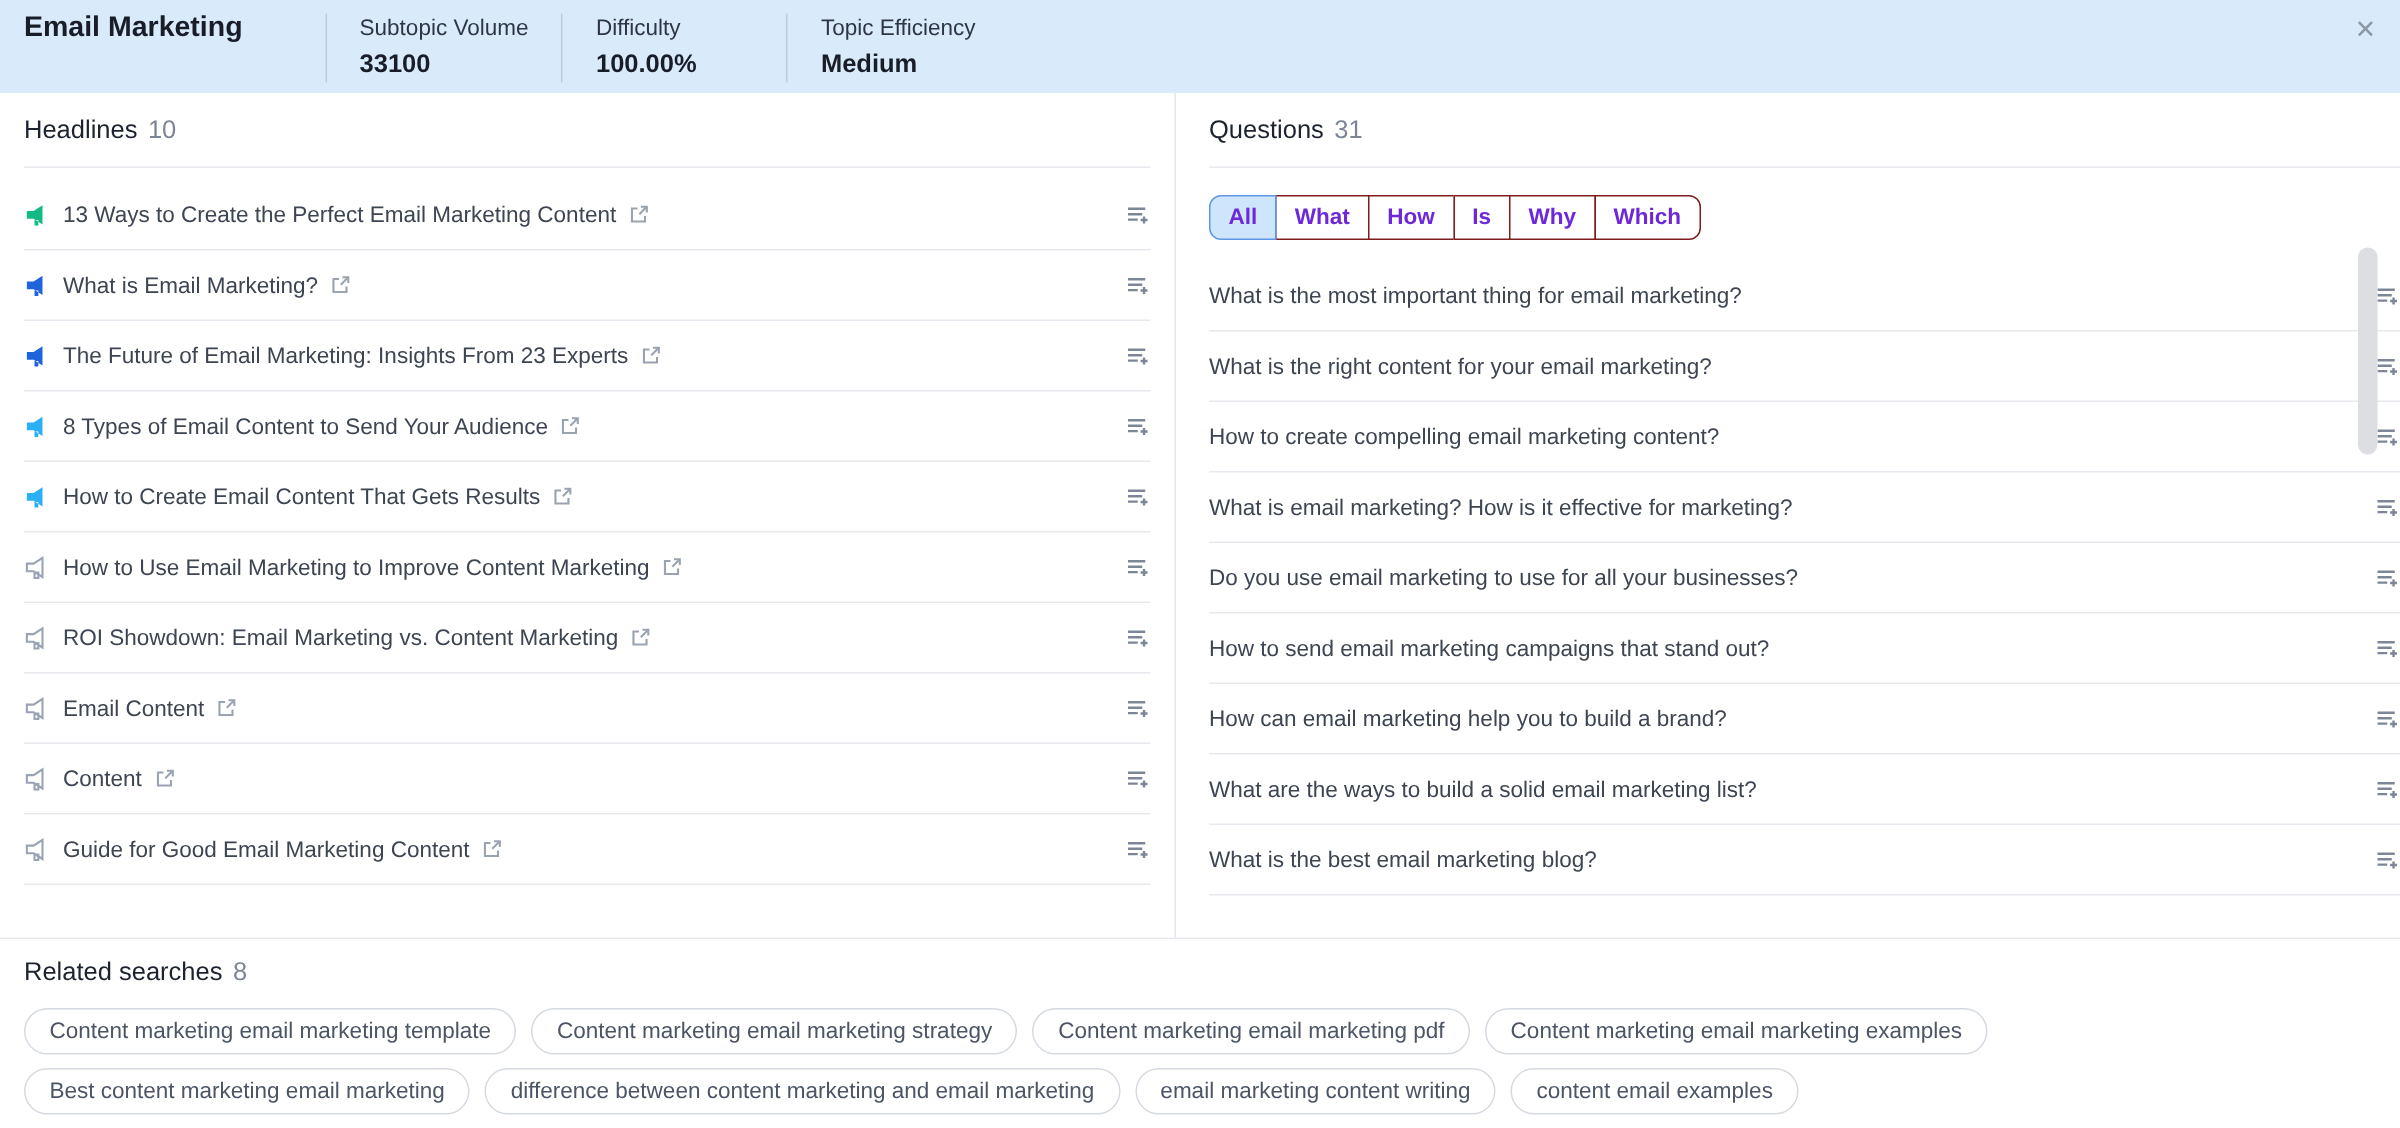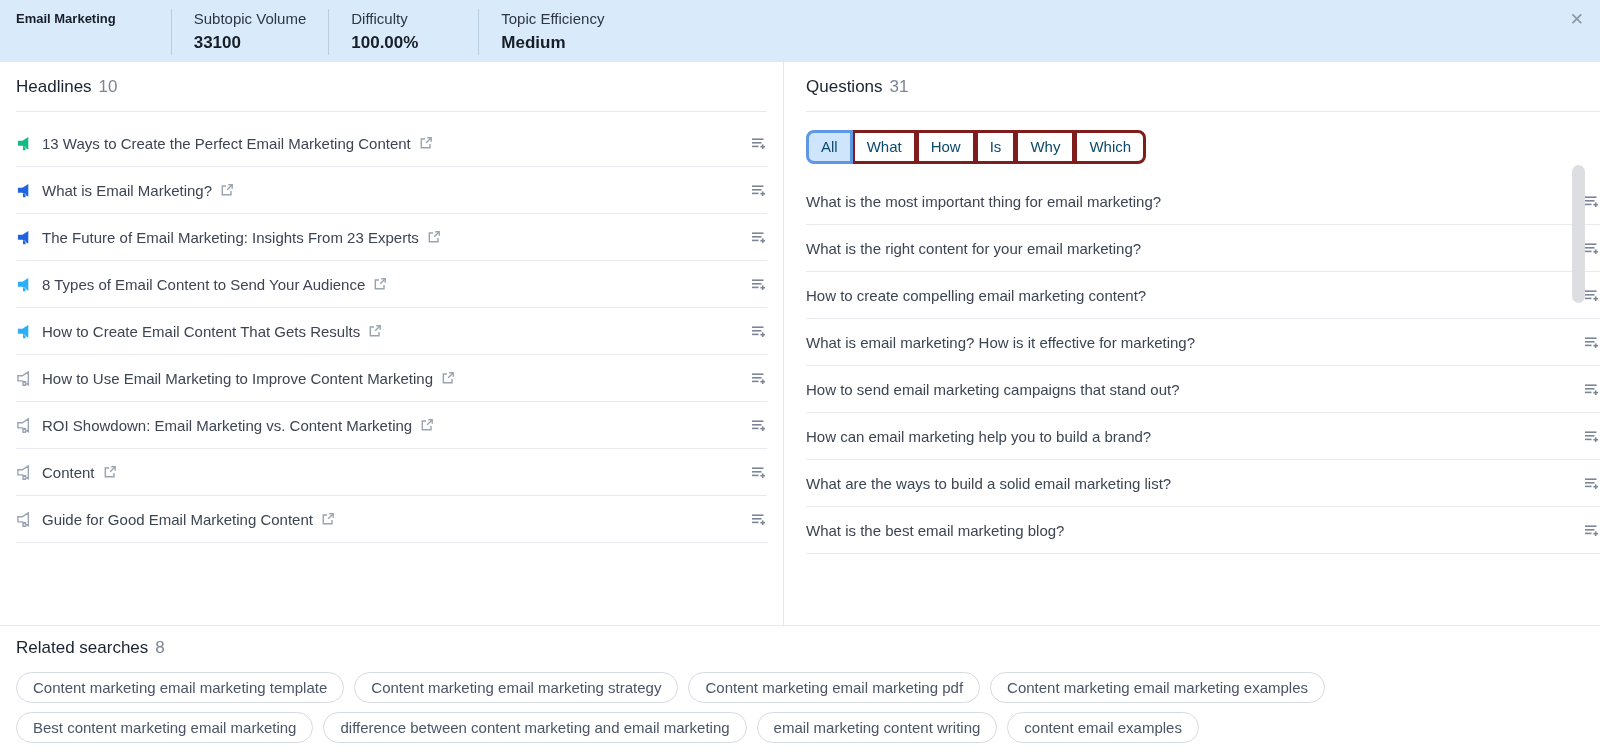--- a/index.html
+++ b/index.html
@@ -6,21 +6,21 @@
   html,body { width:1600px; height:752px; overflow:hidden; }
   body {
     font-family:"Liberation Sans","DejaVu Sans",sans-serif;
     background:#ffffff; color:#3d4452; font-size:15px;
   }
   
   .topbar {
     position:relative; height:62px; background:#d9ebfb;
     display:flex; align-items:flex-start; padding:9px 16px 0 16px;
   }
-  .topic-title { font-size:13px; font-weight:700; color:#181d28; line-height:20px; padding-right:28px; }
+  .topic-title { font-size:19px; font-weight:700; color:#181d28; line-height:20px; padding-right:28px; }
   .stats { display:flex;margin-left:27px; }
   .stat { padding:0 22px; border-left:1px solid #b9cde0; min-width:150px; }
   .stat-label { font-size:15px; color:#2e3644; line-height:20px; }
   .stat-value { font-size:17px; font-weight:700; color:#181d28; line-height:24px; margin-top:2px; }
   .close-btn {
     position:absolute; right:14px; top:8px; border:none; background:transparent;
     font-size:17px; color:#8e97a4; cursor:pointer; line-height:20px; padding:2px;
   }
   
   .main { display:flex; height:563px; position:relative; }
@@ -40,22 +40,22 @@
   .row-text { font-size:15px; color:#3d4452; text-decoration:none; white-space:nowrap; }
   .megaphone { width:17px; height:17px; margin-right:9px; display:inline-flex; flex:0 0 auto; }
   .megaphone svg { width:17px; height:17px; }
   .megaphone svg path { fill:var(--mcolor,#9aa3b3); }
   .megaphone.outline svg path { fill:none; stroke:var(--mcolor,#9aa3b3); stroke-width:1.3; }
   .extlink { margin-left:8px; display:inline-flex; flex:0 0 auto; cursor:pointer; }
   .addlist { margin-left:auto; display:inline-flex; flex:0 0 auto; cursor:pointer; }
   
   .filters { display:flex; margin:18px 0 14px 0; }
   .filter {
-    font-family:inherit; font-size:15px; color:#0c4a6e; background:#ffffff;
-    border:3px solid #7f1d1d; padding:5px 12px; margin-left:-1px; cursor:pointer; line-height:18px;
+    font-family:inherit; font-size:15px; color:#6d28d9; background:#ffffff;
+    border:1px solid #7f1d1d; padding:5px 12px; margin-left:-1px; cursor:pointer; line-height:18px;font-weight:bold;
   }
   .filter:first-child { border-radius:8px 0 0 8px; margin-left:0; }
   .filter:last-child { border-radius:0 8px 8px 0;text-align:right; }
   .filter.selected { background:#cfe5fc; border-color:#5e97e4; position:relative; z-index:1; }
   
   .scroll-thumb {
     position:absolute; right:15px; top:103px; width:13px; height:138px;
     background:#dcdee2; border-radius:7px;
   }
   
@@ -266,20 +266,44 @@
       <svg width="17" height="17" viewBox="0 0 17 17" fill="none" stroke="#7d8697" stroke-width="1.6">
         <path d="M2 4.2 H13.5"></path>
               <path d="M2 7.8 H11.5"></path>
               <path d="M2 11.4 H8.5"></path>
         <path d="M12.7 9.4 V14"></path>
               <path d="M10.4 11.7 H15"></path>
       </svg>
     </span>
   </div>
 
+  <div class="row">
+    <span class="megaphone outline" style="--mcolor: #9aa3b3;">
+      <svg viewBox="0 0 16 16">
+              <path d="M11.6 1.8 L6 5.4 H1.8 V10.2 H6 L11.6 13.8 Z M6.6 11 H9 V14.4 H6.6 Z"></path>
+            </svg>
+    </span>
+    <a class="row-text" href="#">Email Content</a>
+    <span class="extlink">
+      <svg width="14" height="14" viewBox="0 0 14 14" fill="none" stroke="#9aa3b0" stroke-width="1.4">
+        <path d="M11 8 V11.7 H2.3 V3 H6"></path>
+              <path d="M8.3 1.8 H12.2 V5.7"></path>
+              <path d="M12 2 L7.2 6.8"></path>
+      </svg>
+    </span>
+    <span class="addlist">
+      <svg width="17" height="17" viewBox="0 0 17 17" fill="none" stroke="#7d8697" stroke-width="1.6">
+        <path d="M2 4.2 H13.5"></path>
+              <path d="M2 7.8 H11.5"></path>
+              <path d="M2 11.4 H8.5"></path>
+        <path d="M12.7 9.4 V14"></path>
+              <path d="M10.4 11.7 H15"></path>
+      </svg>
+    </span>
+  </div>
 
   <div class="row">
     <span class="megaphone outline" style="--mcolor: #9aa3b3;">
       <svg viewBox="0 0 16 16">
               <path d="M11.6 1.8 L6 5.4 H1.8 V10.2 H6 L11.6 13.8 Z M6.6 11 H9 V14.4 H6.6 Z"></path>
             </svg>
     </span>
     <a class="row-text" href="#">Content</a>
     <span class="extlink">
       <svg width="14" height="14" viewBox="0 0 14 14" fill="none" stroke="#9aa3b0" stroke-width="1.4">
@@ -392,20 +416,32 @@
       <svg width="17" height="17" viewBox="0 0 17 17" fill="none" stroke="#7d8697" stroke-width="1.6">
         <path d="M2 4.2 H13.5"></path>
               <path d="M2 7.8 H11.5"></path>
               <path d="M2 11.4 H8.5"></path>
         <path d="M12.7 9.4 V14"></path>
               <path d="M10.4 11.7 H15"></path>
       </svg>
     </span>
   </div>
 
+  <div class="row">
+    <span class="row-text">Do you use email marketing to use for all your businesses?</span>
+    <span class="addlist">
+      <svg width="17" height="17" viewBox="0 0 17 17" fill="none" stroke="#7d8697" stroke-width="1.6">
+        <path d="M2 4.2 H13.5"></path>
+              <path d="M2 7.8 H11.5"></path>
+              <path d="M2 11.4 H8.5"></path>
+        <path d="M12.7 9.4 V14"></path>
+              <path d="M10.4 11.7 H15"></path>
+      </svg>
+    </span>
+  </div>
 
   <div class="row">
     <span class="row-text">How to send email marketing campaigns that stand out?</span>
     <span class="addlist">
       <svg width="17" height="17" viewBox="0 0 17 17" fill="none" stroke="#7d8697" stroke-width="1.6">
         <path d="M2 4.2 H13.5"></path>
               <path d="M2 7.8 H11.5"></path>
               <path d="M2 11.4 H8.5"></path>
         <path d="M12.7 9.4 V14"></path>
               <path d="M10.4 11.7 H15"></path>

